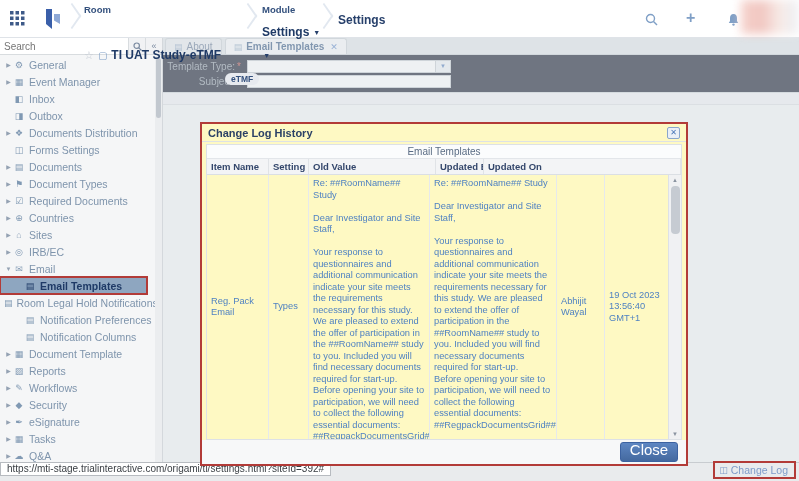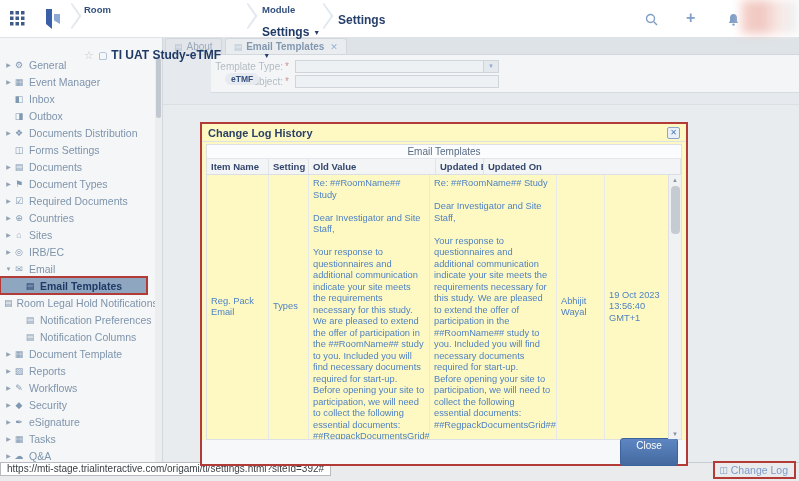--- a/index.html
+++ b/index.html
@@ -38,21 +38,21 @@
   .sbscroll{position:absolute;top:18px;right:0;width:7px;bottom:0;background:#ebedef;}
   .sbscroll .thumb{position:absolute;top:2px;left:1px;width:5px;height:60px;background:#c2c8cf;border-radius:3px;}
   
   .main{position:absolute;top:38px;left:163px;right:0;bottom:19px;background:#e7eaee;z-index:1;}
   .tabstrip{height:17px;background:#d9dee3;border-bottom:1px solid #c4cad1;display:flex;align-items:flex-end;padding-left:2px;gap:3px;}
   .tab{height:16px;display:flex;align-items:center;gap:4px;padding:0 8px;font-size:10px;color:#5d7290;
        background:#e0e4e9;border:1px solid #c2c8cf;border-bottom:none;border-radius:3px 3px 0 0;cursor:pointer;}
   .tab.active{background:#eef1f4;color:#31537f;font-weight:bold;}
   .tab .tic{font-size:9px;color:#8fa6c0;}
   .tab .tclose{font-size:9px;color:#5b84c4;margin-left:2px;}
-  .formband{background:#ffffff;border-bottom:1px solid #c9cfd6;padding:3px 0 4px 0;margin-left:48px;}
+  .formband{background:#0f172a;border-bottom:1px solid #c9cfd6;padding:3px 0 4px 0;}
   .frow{display:flex;align-items:center;height:14px;margin-top:1px;}
   .flabel{width:72px;text-align:right;font-size:10px;color:#8b96a3;}
   .req{color:#c0504d;font-size:10px;margin-left:2px;width:6px;}
   .fld{margin-left:4px;width:204px;height:13px;background:#f6f8fa;border:1px solid #bcc3ca;display:flex;}
   .fld .cbtn{margin-left:auto;width:15px;background:#e4e9ef;border-left:1px solid #bcc3ca;display:flex;align-items:center;justify-content:center;font-size:6px;color:#4d79b6;cursor:pointer;}
   .editorarea{position:absolute;top:66px;left:0;right:0;bottom:0;background:#eceef1;border-top:1px solid #d4d8dc;}
   .mask{position:absolute;inset:0;background:rgba(228,232,236,.45);z-index:2;}
   
   .modal{position:absolute;left:200px;top:122px;width:488px;height:344px;background:#fef9c3;border:2px solid #b23b38;z-index:10;display:flex;flex-direction:column;}
   .mtitle{height:18px;display:flex;align-items:center;padding:0 6px;border-bottom:1px solid #dde1e6;}
@@ -66,22 +66,22 @@
   .tbody{flex:1;display:flex;overflow:hidden;position:relative;}
   .bc{padding:3px 4px;border-right:1px solid #e6e9ec;overflow:hidden;font-size:9.3px;line-height:11.5px;color:#4f82c2;}
   .bc.mid{display:flex;align-items:center;}
   .pre{white-space:pre-line;}
   .c1{width:62px;}.c2{width:40px;}.c3{width:121px;}.c4{width:127px;}.c5{width:48px;}.c6{flex:1;border-right:none;}
   .vscroll{width:13px;background:#f0f1f3;border-left:1px solid #dde1e6;display:flex;flex-direction:column;align-items:center;}
   .vscroll .ar{font-size:6px;color:#8a93a0;height:10px;line-height:10px;cursor:pointer;}
   .vscroll .vtrack{flex:1;width:100%;position:relative;}
   .vscroll .vthumb{position:absolute;top:1px;left:2px;width:9px;height:48px;background:#c6cbd2;border-radius:4px;}
   .mfooter{height:24px;display:flex;align-items:center;justify-content:flex-end;padding:0 8px;background:#f7f8f9;}
-  .closebtn{width:58px;height:28px;background:linear-gradient(#5d86c2,#44699f);border:1px solid #3c62a0;border-radius:3px;
-            color:#fff;font-size:10px;line-height:14px;text-align:center;cursor:pointer;}
+  .closebtn{width:58px;height:20px;background:linear-gradient(#5d86c2,#44699f);border:1px solid #3c62a0;border-radius:3px;
+            color:#fff;font-size:15px;line-height:14px;text-align:center;cursor:pointer;}
   
   .statusbar{position:absolute;left:0;right:0;bottom:0;height:19px;background:#e9ebed;border-top:1px solid #c8ccd0;z-index:6;}
   .urltip{position:absolute;left:0;bottom:5px;height:14px;background:#fff;border:1px solid #b7bbc0;padding:0 6px;
           font-size:10px;color:#3a3f44;line-height:12px;z-index:8;white-space:nowrap;}
   .chlog{position:absolute;right:3px;bottom:2px;border:2px solid #b23b38;padding:1px 6px 1px 4px;display:flex;align-items:center;gap:3px;
          color:#7e9bc9;font-size:10.5px;cursor:pointer;z-index:8;background:#e9ebed;}
   .chlog .wic{font-size:9px;color:#7e9bc9;}
 </style>
 </head>
 <body>
@@ -139,20 +139,30 @@
   <span class="hico" style="left:727px">
     <svg width="13" height="13">
         <path d="M6.5 1 C4 1 3 3 3 5 L3 8 L1.8 10 L11.2 10 L10 8 L10 5 C10 3 9 1 6.5 1 Z" fill="#7f9fc6"></path>
         <circle cx="6.5" cy="11.6" r="1.2" fill="#7f9fc6"></circle>
       </svg>
   </span>
   <div class="blurbox"></div>
 </div>
 
 <div class="sb">
+  <div class="sbsearch">
+    <input placeholder="Search" style="">
+    <span class="sbtn">
+      <svg width="9" height="9">
+          <circle cx="3.7" cy="3.7" r="2.7" fill="none" stroke="#7b8aa0" stroke-width="1.2"></circle>
+          <line x1="5.8" y1="5.8" x2="8.5" y2="8.5" stroke="#7b8aa0" stroke-width="1.2"></line>
+        </svg>
+    </span>
+    <span class="sbtn">«</span>
+  </div>
   <div class="tree">
     <div class="si">
         <span class="arr">▶</span>
         <span class="ic">⚙</span>
         <span class="lbl">General</span>
       </div>
     <div class="si">
         <span class="arr">▶</span>
         <span class="ic">▦</span>
         <span class="lbl">Event Manager</span>

